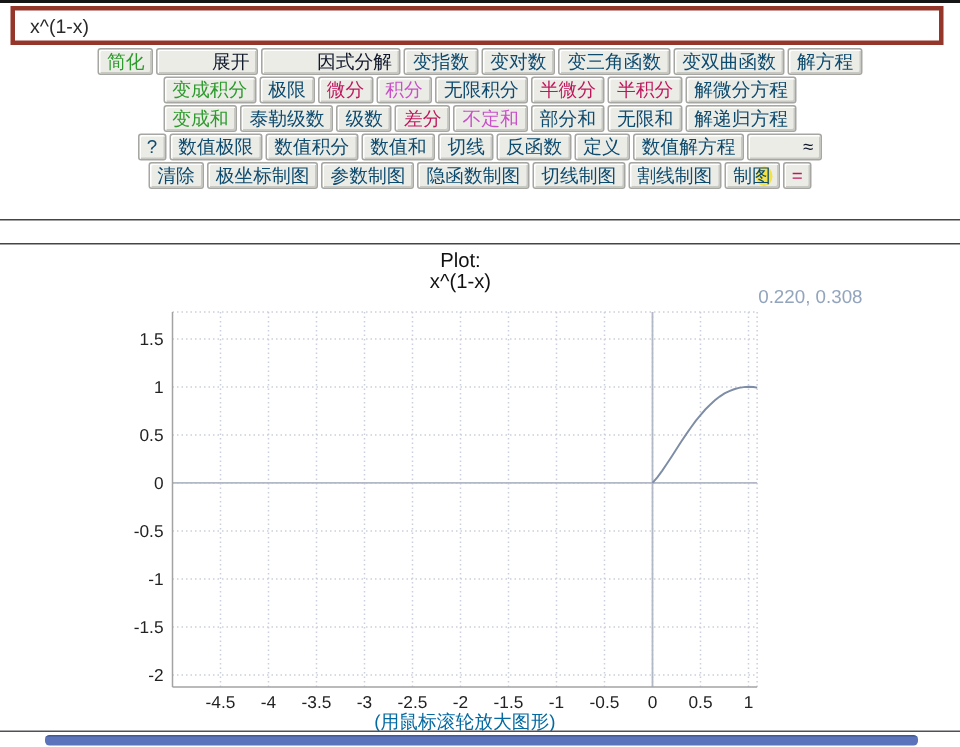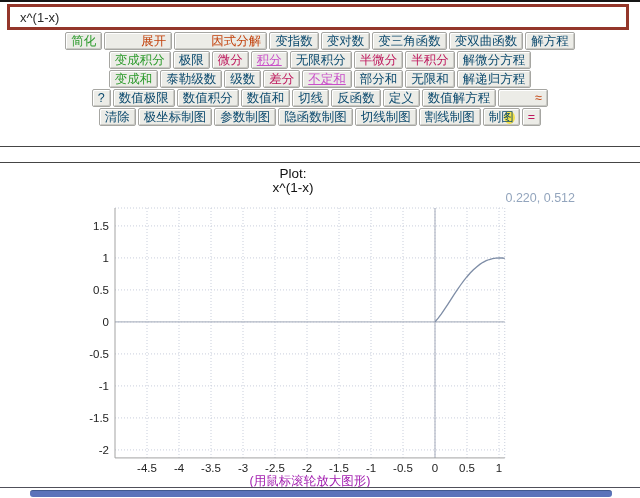--- a/index.html
+++ b/index.html
@@ -19,33 +19,33 @@
   .btn-row{height:19px;line-height:17px;text-align:center;white-space:nowrap;}
   button.tb{
     display:inline-block;height:18px;margin:0 1px;padding:0 5px;
     font-family:"Liberation Sans","DejaVu Sans",sans-serif;font-size:12.5px;line-height:15px;
     background:#ecece7;border:1px solid #a6a6a2;border-radius:2px;
     box-shadow:inset 1px 1px 0 #ffffff, inset -1px -1px 0 #c9c9c4;
     color:#0c4a6e;cursor:pointer;vertical-align:top;position:relative;
   }
   button.tb .lbl{position:relative;z-index:1;}
   button.tb.green{color:#2c9a2c;}
-  button.tb.blue{color:#c2410c;padding-left:36px;}
+  button.tb.blue{color:#0f172a;padding-left:36px;}
   button.tb.red{color:#be185d;}
-  button.tb.magenta{color:#c94fc9;text-decoration:underline;}
+  button.tb.magenta{color:#c94fc9;}
   .blob{position:absolute;left:20px;top:2px;width:11px;height:13px;background:#f4e24a;border-radius:50%;z-index:0;}
   .sep{position:absolute;left:0;width:640px;height:1px;background:#454545;}
   .sep1{top:146px;}
   .sep2{top:162px;}
-  .plot-title{position:absolute;left:101px;width:384px;text-align:center;color:#111;font-size:13.5px;}
+  .plot-title{position:absolute;left:115px;width:384px;text-align:center;color:#111;font-size:13.5px;}
   .pt1{top:166px;}
   .pt2{top:180px;}
   .coords{position:absolute;right:65px;top:191px;color:#93a5bd;font-size:12.5px;}
   #plot-svg{position:absolute;left:75px;top:206px;}
-  .hint{position:absolute;left:115px;width:390px;top:473px;text-align:center;color:#a21caf;font-size:12.5px;}
+  .hint{position:absolute;left:115px;width:390px;top:473px;text-align:center;color:#0369a1;font-size:12.5px;}
   .bottom-line{position:absolute;left:0;top:487px;width:640px;height:1px;background:#50505a;}
   .bottom-bar{position:absolute;left:30px;top:490px;width:582px;height:6px;border-radius:3px;background:#5b73ba;border-top:1px solid #41598f;}
 </style>
 </head>
 <body>
 
 <div class="topline"></div>
 
 <input class="expr" value="x^(1-x)" style="">
 
@@ -55,21 +55,21 @@
     <div class="btn-row"><button class="tb green"><span class="lbl">变成和</span></button><button class="tb black"><span class="lbl">泰勒级数</span></button><button class="tb black"><span class="lbl">级数</span></button><button class="tb red"><span class="lbl">差分</span></button><button class="tb magenta"><span class="lbl">不定和</span></button><button class="tb black"><span class="lbl">部分和</span></button><button class="tb black"><span class="lbl">无限和</span></button><button class="tb black"><span class="lbl">解递归方程</span></button></div>
     <div class="btn-row"><button class="tb black"><span class="lbl">?</span></button><button class="tb black"><span class="lbl">数值极限</span></button><button class="tb black"><span class="lbl">数值积分</span></button><button class="tb black"><span class="lbl">数值和</span></button><button class="tb black"><span class="lbl">切线</span></button><button class="tb black"><span class="lbl">反函数</span></button><button class="tb black"><span class="lbl">定义</span></button><button class="tb black"><span class="lbl">数值解方程</span></button><button class="tb blue"><span class="lbl">≈</span></button></div>
     <div class="btn-row"><button class="tb black"><span class="lbl">清除</span></button><button class="tb black"><span class="lbl">极坐标制图</span></button><button class="tb black"><span class="lbl">参数制图</span></button><button class="tb black"><span class="lbl">隐函数制图</span></button><button class="tb black"><span class="lbl">切线制图</span></button><button class="tb black"><span class="lbl">割线制图</span></button><button class="tb black"><span class="blob"></span><span class="lbl">制图</span></button><button class="tb red"><span class="lbl">=</span></button></div>
   </div>
 
 <div class="sep sep1"></div>
 <div class="sep sep2"></div>
 
 <div class="plot-title pt1">Plot:</div>
 <div class="plot-title pt2">x^(1-x)</div>
-<div class="coords">0.220, 0.512</div>
+<div class="coords">0.220, 0.308</div>
 
 <svg id="plot-svg" width="460" height="272">
     <g>
       <line x1="72" y1="2" x2="72" y2="251.92000000000002" stroke="#c9cfdc" stroke-width="1" stroke-dasharray="1 2"></line>
       <line x1="104" y1="2" x2="104" y2="251.92000000000002" stroke="#c9cfdc" stroke-width="1" stroke-dasharray="1 2"></line>
       <line x1="136" y1="2" x2="136" y2="251.92000000000002" stroke="#c9cfdc" stroke-width="1" stroke-dasharray="1 2"></line>
       <line x1="168" y1="2" x2="168" y2="251.92000000000002" stroke="#c9cfdc" stroke-width="1" stroke-dasharray="1 2"></line>
       <line x1="200" y1="2" x2="200" y2="251.92000000000002" stroke="#c9cfdc" stroke-width="1" stroke-dasharray="1 2"></line>
       <line x1="232" y1="2" x2="232" y2="251.92000000000002" stroke="#c9cfdc" stroke-width="1" stroke-dasharray="1 2"></line>
       <line x1="264" y1="2" x2="264" y2="251.92000000000002" stroke="#c9cfdc" stroke-width="1" stroke-dasharray="1 2"></line>

